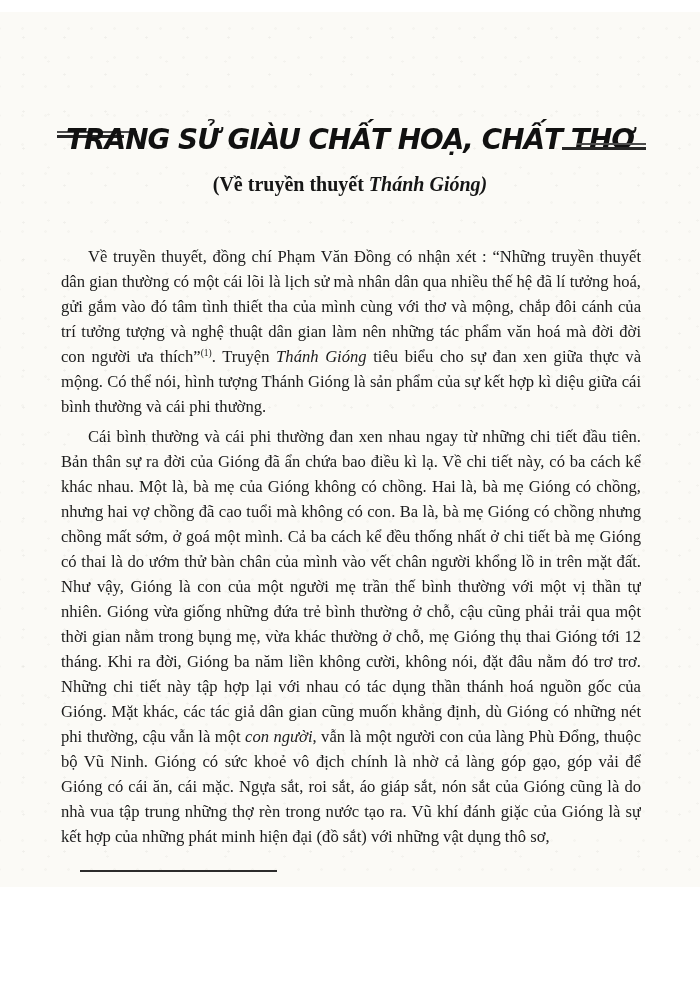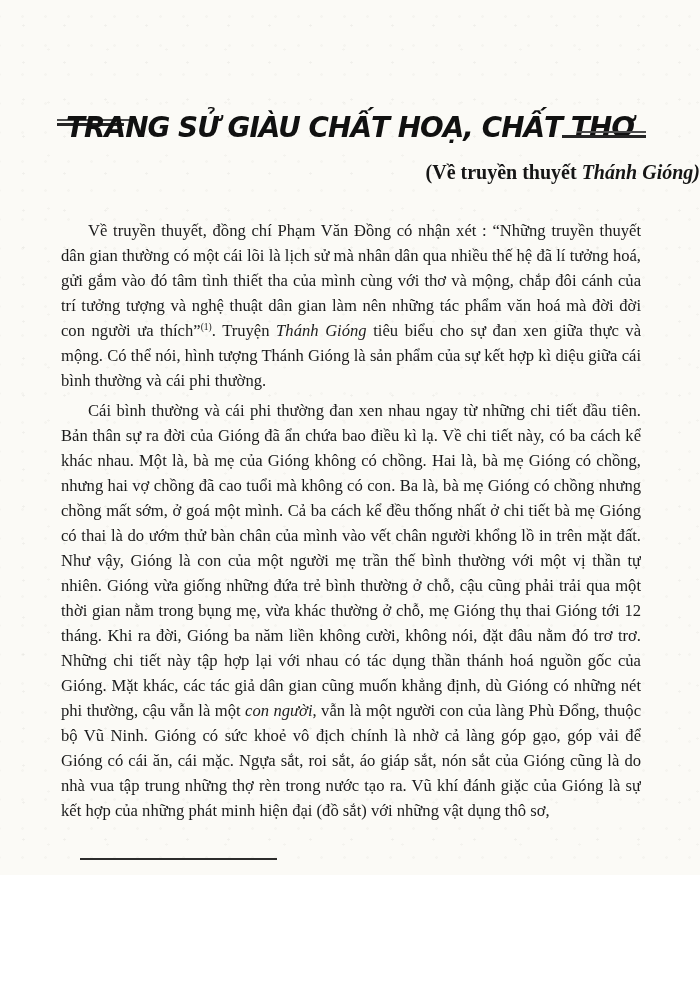--- a/index.html
+++ b/index.html
@@ -9,20 +9,21 @@
     background-color:#fbfaf6;
     background-image:
       radial-gradient(rgba(110,110,95,0.07) 1px, transparent 1.3px),
       radial-gradient(rgba(110,110,95,0.05) 1px, transparent 1.3px),
       radial-gradient(rgba(110,110,95,0.04) 1px, transparent 1.4px);
     background-size:41px 37px,59px 53px,23px 29px;
     background-position:3px 7px,19px 23px,11px 2px;
     overflow:hidden;
     font-family:"Liberation Serif","DejaVu Serif",serif;
     color:#1b1b1b;
+    margin-top:12px;
   }
   
   .title{
     position:absolute;left:0;right:0;top:110px;
     margin:0;text-align:center;
     font-family:"DejaVu Sans","Liberation Sans",sans-serif;
     font-weight:bold;font-style:italic;
     font-size:29px;letter-spacing:-1px;
     color:#111;
     transform:scaleX(0.96);
@@ -31,27 +32,27 @@
   .rule .l1{height:2px;background:#4d4d4d;}
   .rule .l2{height:3px;background:#262626;margin-top:2px;}
   .rule-left{left:57px;top:119px;width:80px;}
   .rule-left .l1{width:100%;}
   .rule-left .l2{width:84%;}
   .rule-right{left:562px;top:131px;width:84px;}
   .rule-right .l1{width:82%;margin-left:auto;}
   .rule-right .l2{width:100%;}
   .subtitle{
     position:absolute;left:0;right:0;top:161px;
-    text-align:right;
+    text-align:center;
     font-size:20px;font-weight:bold;color:#161616;
   }
   .subtitle .it{font-style:italic;}
   
   .body-text{
-    position:absolute;left:61px;top:218px;width:580px;height:632px;
+    position:absolute;left:61px;top:232px;width:580px;height:632px;
     overflow:hidden;
     font-size:16.6px;line-height:25px;
     text-align:justify;
   }
   .body-text p{margin:0;text-indent:27px;}
   .body-text p + p{margin-top:5px;font-family:Liberation Serif, serif;}
   .body-text sup{font-size:9.5px;line-height:0;vertical-align:6px;}
   
   .footnote-rule{
     position:absolute;left:80px;top:858px;width:197px;height:2px;background:#2c2c2c;

